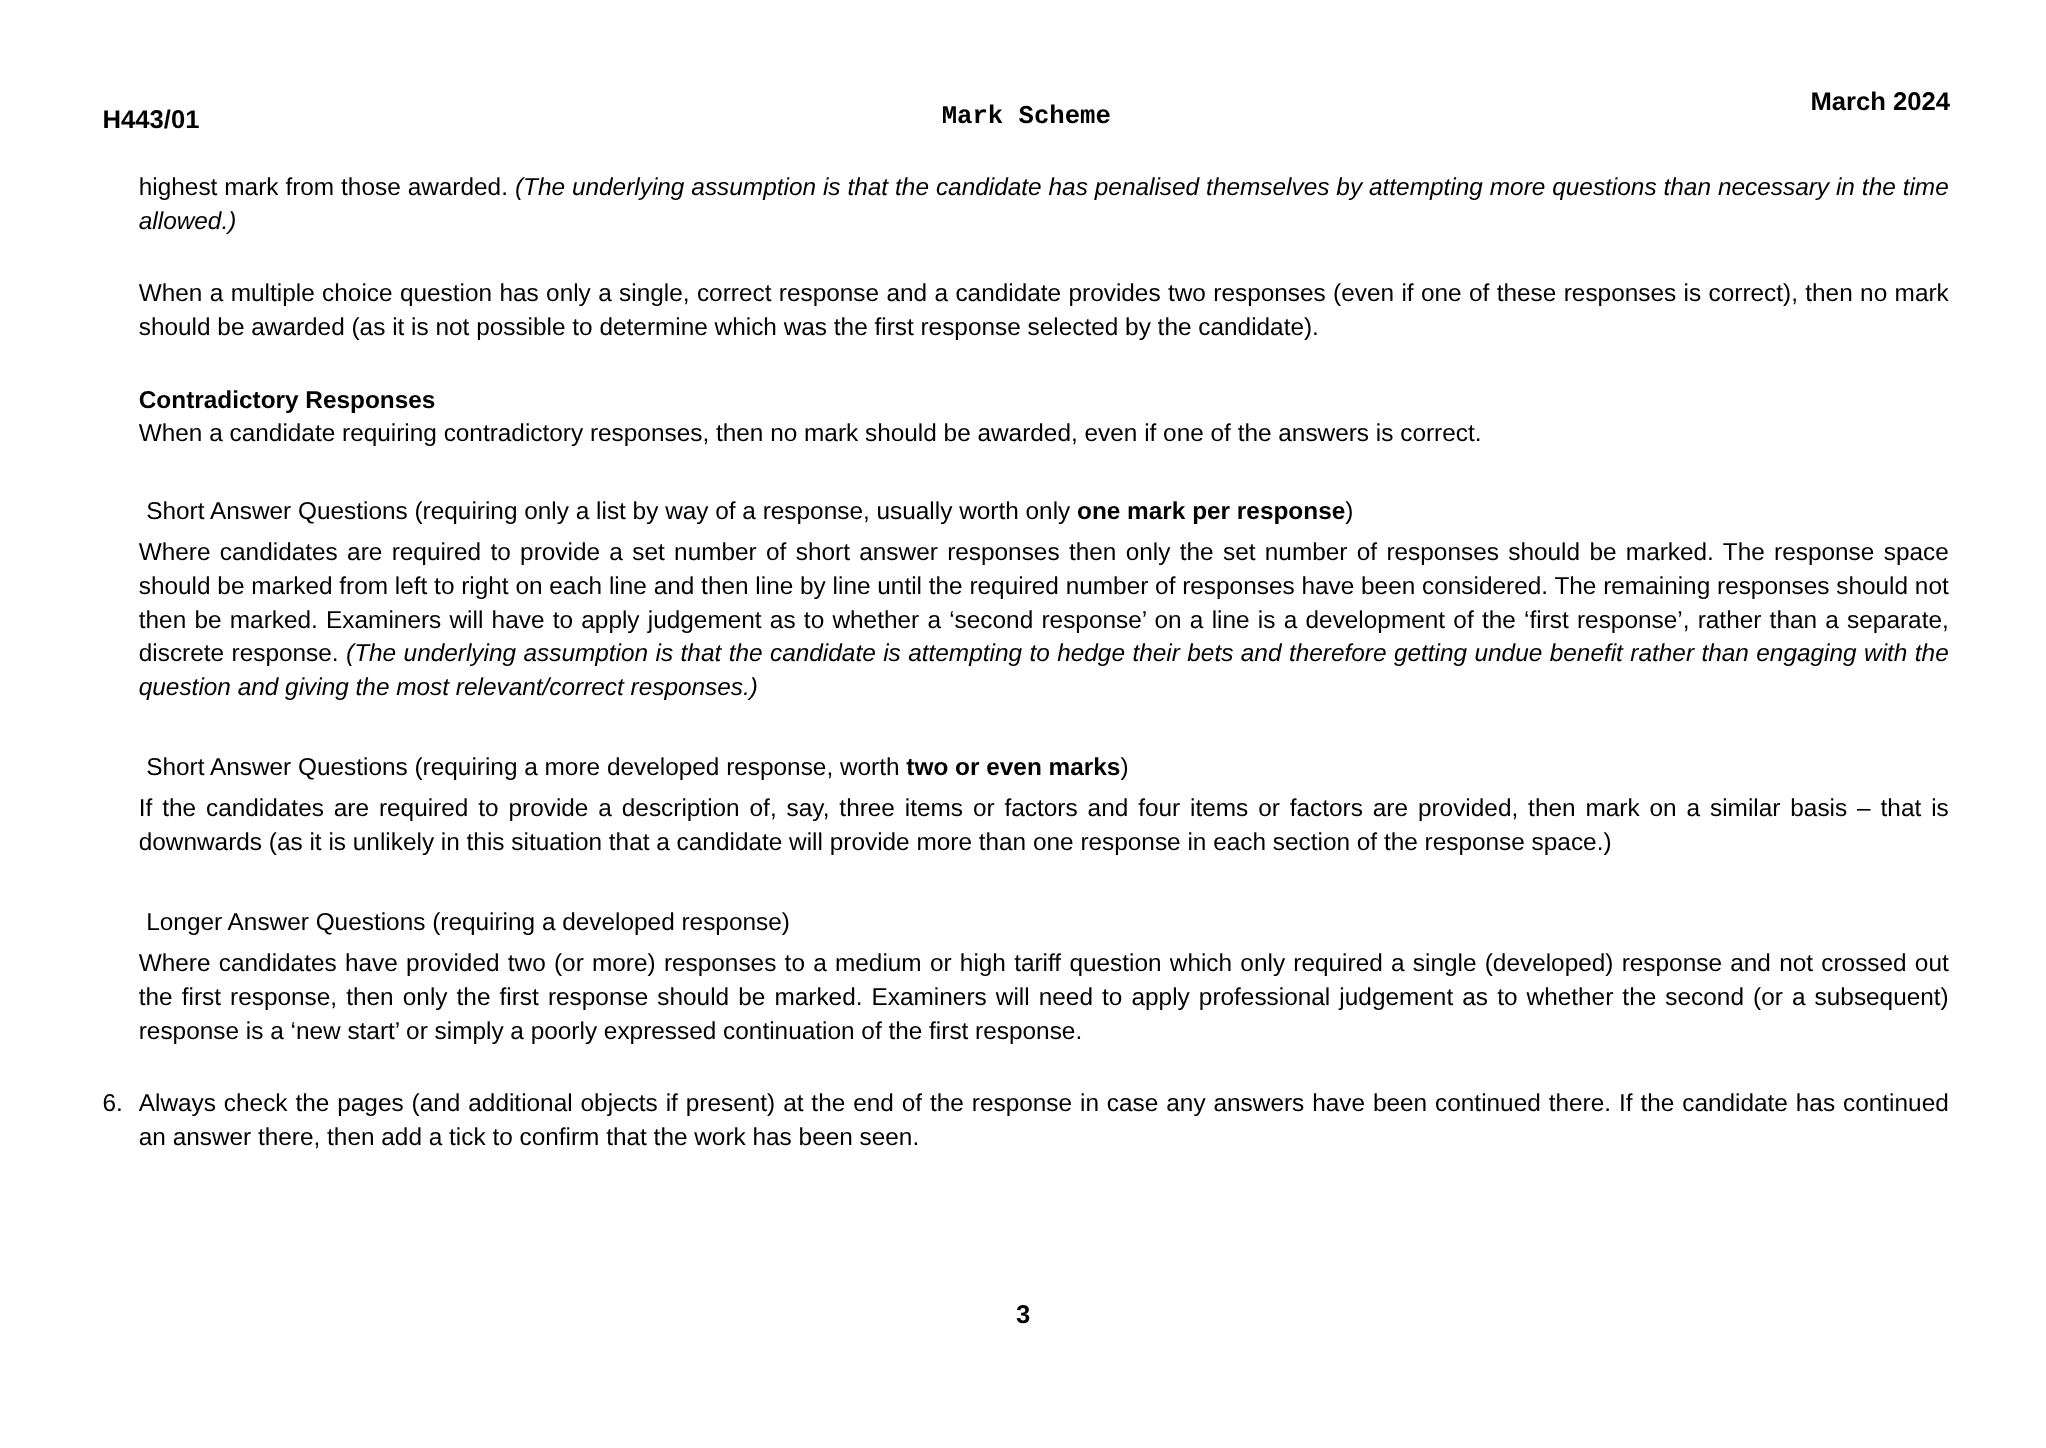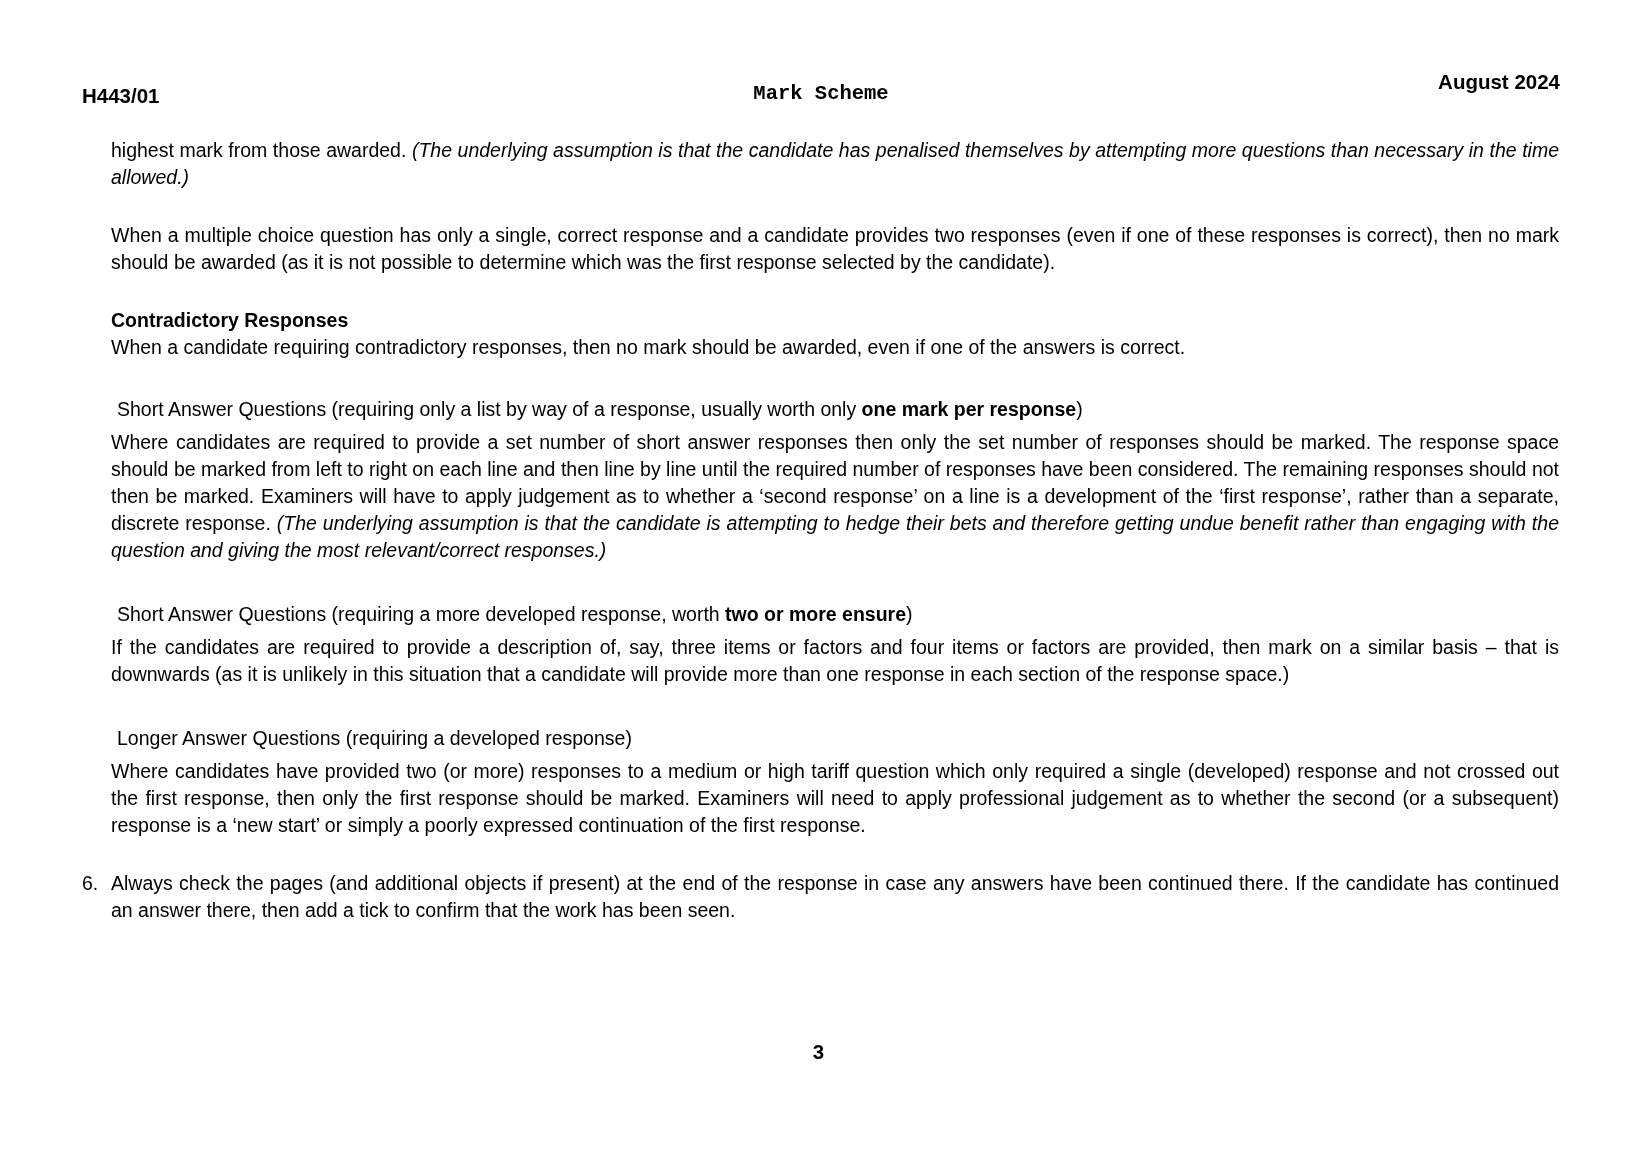--- a/index.html
+++ b/index.html
@@ -63,21 +63,21 @@
       font-weight: bold;
       font-size: 20.5px;
     }
   </style>
 </head>
 <body>
 
 <div class="header">
   <span class="left">H443/01</span>
   <span class="center">Mark Scheme</span>
-  <span class="right">August 2024</span>
+  <span class="right">March 2024</span>
 </div>
 
 <div class="content">
 
   <p class="para">
     <span>highest mark  from those awarded. </span><span class="i">(The underlying assumption is that the candidate has penalised themselves by attempting more questions than necessary in the time allowed.)</span>
   </p>
 
   <div class="gap"></div>
 
@@ -100,21 +100,21 @@
     </p>
     <p class="para">
       <span>Where candidates are required to provide a set number of short answer responses then only the set number of responses should be marked. The response space should be marked from left to right on each line and then line by line until the required number of responses have been considered.  The remaining responses should not then be marked. Examiners will have to apply judgement as to whether a ‘second response’ on a line is a  development of the ‘first response’, rather than a separate, discrete response.  </span><span class="i">(The underlying assumption is that the candidate is attempting to hedge their bets and therefore getting undue benefit rather than engaging with the question and giving the most relevant/correct responses.)</span>
     </p>
   </div>
 
   <div class="gap"></div>
 
   <div>
     <p class="section-heading">
-      <span>Short Answer Questions (requiring a more developed response, worth </span><span class="b">two or more ensure</span><span>)</span>
+      <span>Short Answer Questions (requiring a more developed response, worth </span><span class="b">two or even marks</span><span>)</span>
     </p>
     <p class="para">If the candidates are required to provide a description of, say, three items or factors and four items or factors are provided, then mark on a similar basis – that is downwards (as it is unlikely in this situation that a candidate will provide more than one response in each section of the response space.)</p>
   </div>
 
   <div class="gap"></div>
 
   <div>
     <p class="section-heading">Longer Answer Questions (requiring a developed response)</p>
     <p class="para">Where candidates have provided two (or more) responses to a medium or high tariff question which only required a single (developed) response and not crossed out the first response, then only the first response should be marked. Examiners will need to apply professional judgement as to whether the second (or a subsequent) response is a ‘new start’ or simply a poorly expressed continuation of the first response.</p>
   </div>

